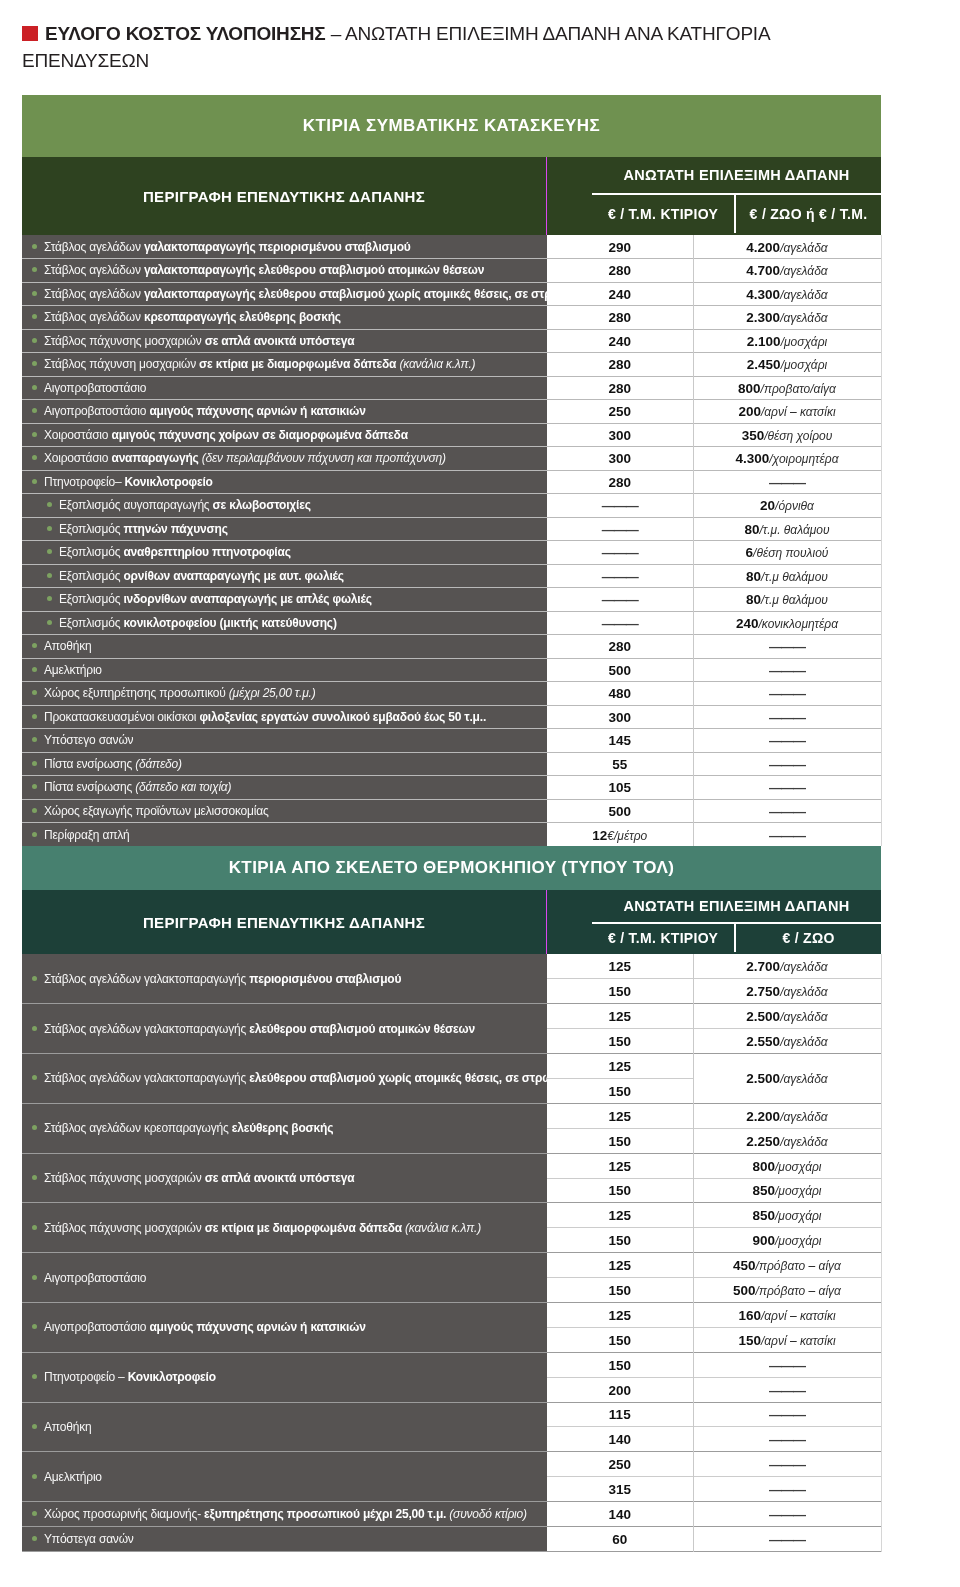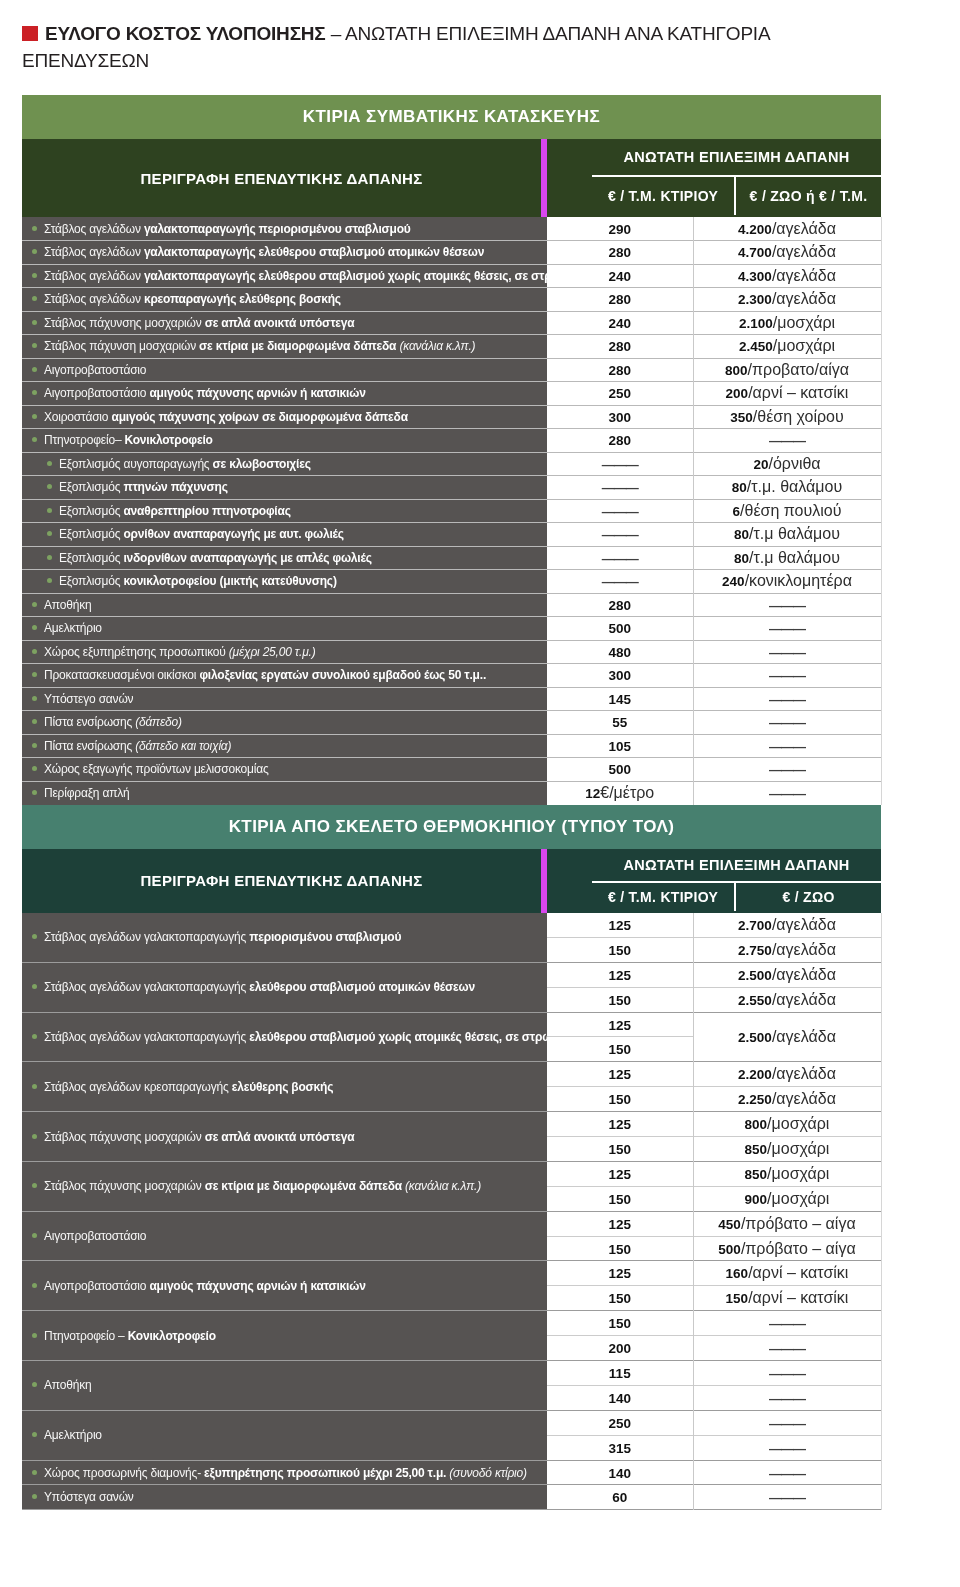--- a/index.html
+++ b/index.html
@@ -12,29 +12,29 @@
   .page { padding:20px 0 0 22px; width:959px; }
 
   
   .title { max-width:800px; font-size:19px; line-height:27px; margin-bottom:21px; letter-spacing:-0.2px; }
   .red-sq { display:inline-block; width:16px; height:15px; background:#cb2026; margin-right:7px; vertical-align:-1px; }
   .t-bold { font-weight:700; }
   .t-rest { font-weight:400; }
 
   
   .tbl-wrap { width:859px; }
-  .banner { height:44px; display:flex; align-items:center; justify-content:center;
+  .banner { height:62px; display:flex; align-items:center; justify-content:center;
             color:#ffffff; font-weight:700; font-size:17px; letter-spacing:0.4px; }
   .banner.t1 { background:#6f9150; }
   .banner.t2 { background:#47806f; height:44px; }
 
   .thead { display:flex; width:859px; }
   .thead .h-desc { width:525px; display:flex; align-items:center; justify-content:center;
                    color:#fff; font-weight:700; font-size:15px; letter-spacing:0.3px;
-                   border-right:6px solid #d946ef; }
+                   border-right:1px solid #d946ef; }
   .thead .h-right { width:334px; display:flex; flex-direction:column;padding-left:45px; }
   .thead .h-group { display:flex; align-items:center; justify-content:center;
                     color:#fff; font-weight:700; font-size:14.5px; letter-spacing:0.3px;
                     border-bottom:2px solid #fff; }
   .thead .h-sub { display:flex; }
   .thead .h-c1 { width:144px; border-right:2px solid #fff; }
   .thead .h-c2 { flex:1; }
   .thead .h-c1, .thead .h-c2 { display:flex; align-items:center; justify-content:center;
                     color:#fff; font-weight:700; font-size:14px; letter-spacing:0.3px; }
   .thead.t1 { height:78px; }
@@ -54,21 +54,21 @@
             font-size:12px; letter-spacing:-0.2px; white-space:nowrap; }
   td.desc.indent { padding-left:25px; }
   .bullet { display:inline-block; width:5px; height:5px; border-radius:50%;
             background:#7da261; margin-right:7px; vertical-align:2px; }
   td.desc .r { font-weight:400; opacity:0.95; }
   td.desc .b { font-weight:700; }
   td.desc .i { font-style:italic; font-weight:400; opacity:0.95; }
   td.val { background:#ffffff; text-align:center; white-space:nowrap; }
   td.v2 { border-left:1px solid #c9c9c9; border-right:1px solid #d6d6d6; }
   .num { font-weight:700; font-size:13.5px; color:#111111; }
-  .unit { font-weight:400; font-size:16px; color:#2e2e2e; }
+  .unit { font-style:italic; font-weight:400; font-size:12px; color:#2e2e2e; }
   .dash { color:#3f3f3f; font-size:13px; letter-spacing:-1px; font-weight:600; }
 
   #t1 tr { height:23.5px; }
   #t1 tr + tr td { border-top:1px solid #b9b9b9; }
 
   #t2 tr { height:24.9px; }
   #t2 tr.g-first td { border-top:1px solid #9c9c9c; }
   #t2 tr.g-sub td { border-top:1px solid #cccccc; }
   #t2 tr.g-first:first-child td { border-top:none; }
   #t2 { border-bottom:1px solid #9c9c9c; }
@@ -140,20 +140,25 @@
             <td class="desc"><span class="bullet"></span><span class="r">Αιγοπροβατοστάσιο </span><span class="b">αμιγούς πάχυνσης αρνιών ή κατσικιών</span></td>
             <td class="val v1"><span class="num">250</span></td>
             <td class="val v2"><span class="num">200</span><span class="unit">/αρνί – κατσίκι</span></td>
           </tr>
           <tr>
             <td class="desc"><span class="bullet"></span><span class="r">Χοιροστάσιο </span><span class="b">αμιγούς πάχυνσης χοίρων σε διαμορφωμένα δάπεδα</span></td>
             <td class="val v1"><span class="num">300</span></td>
             <td class="val v2"><span class="num">350</span><span class="unit">/θέση χοίρου</span></td>
           </tr>
           <tr>
+            <td class="desc"><span class="bullet"></span><span class="r">Χοιροστάσιο </span><span class="b">αναπαραγωγής </span><span class="i">(δεν περιλαμβάνουν πάχυνση και προπάχυνση)</span></td>
+            <td class="val v1"><span class="num">300</span></td>
+            <td class="val v2"><span class="num">4.300</span><span class="unit">/χοιρομητέρα</span></td>
+          </tr>
+          <tr>
             <td class="desc"><span class="bullet"></span><span class="r">Πτηνοτροφείο– </span><span class="b">Κονικλοτροφείο</span></td>
             <td class="val v1"><span class="num">280</span></td>
             <td class="val v2"><span class="dash">———</span></td>
           </tr>
           <tr>
             <td class="desc indent"><span class="bullet"></span><span class="r">Εξοπλισμός αυγοπαραγωγής </span><span class="b">σε κλωβοστοιχίες</span></td>
             <td class="val v1"><span class="dash">———</span></td>
             <td class="val v2"><span class="num">20</span><span class="unit">/όρνιθα</span></td>
           </tr>
           <tr>

